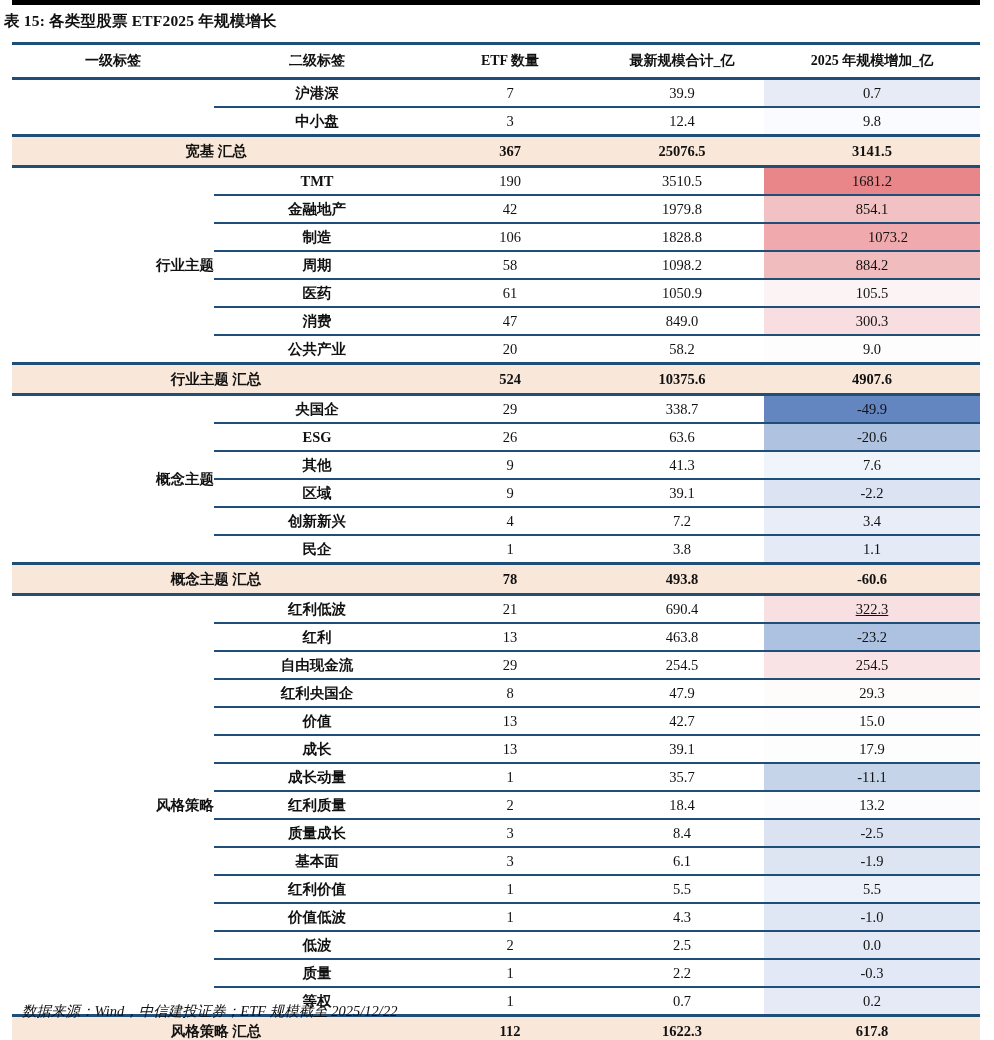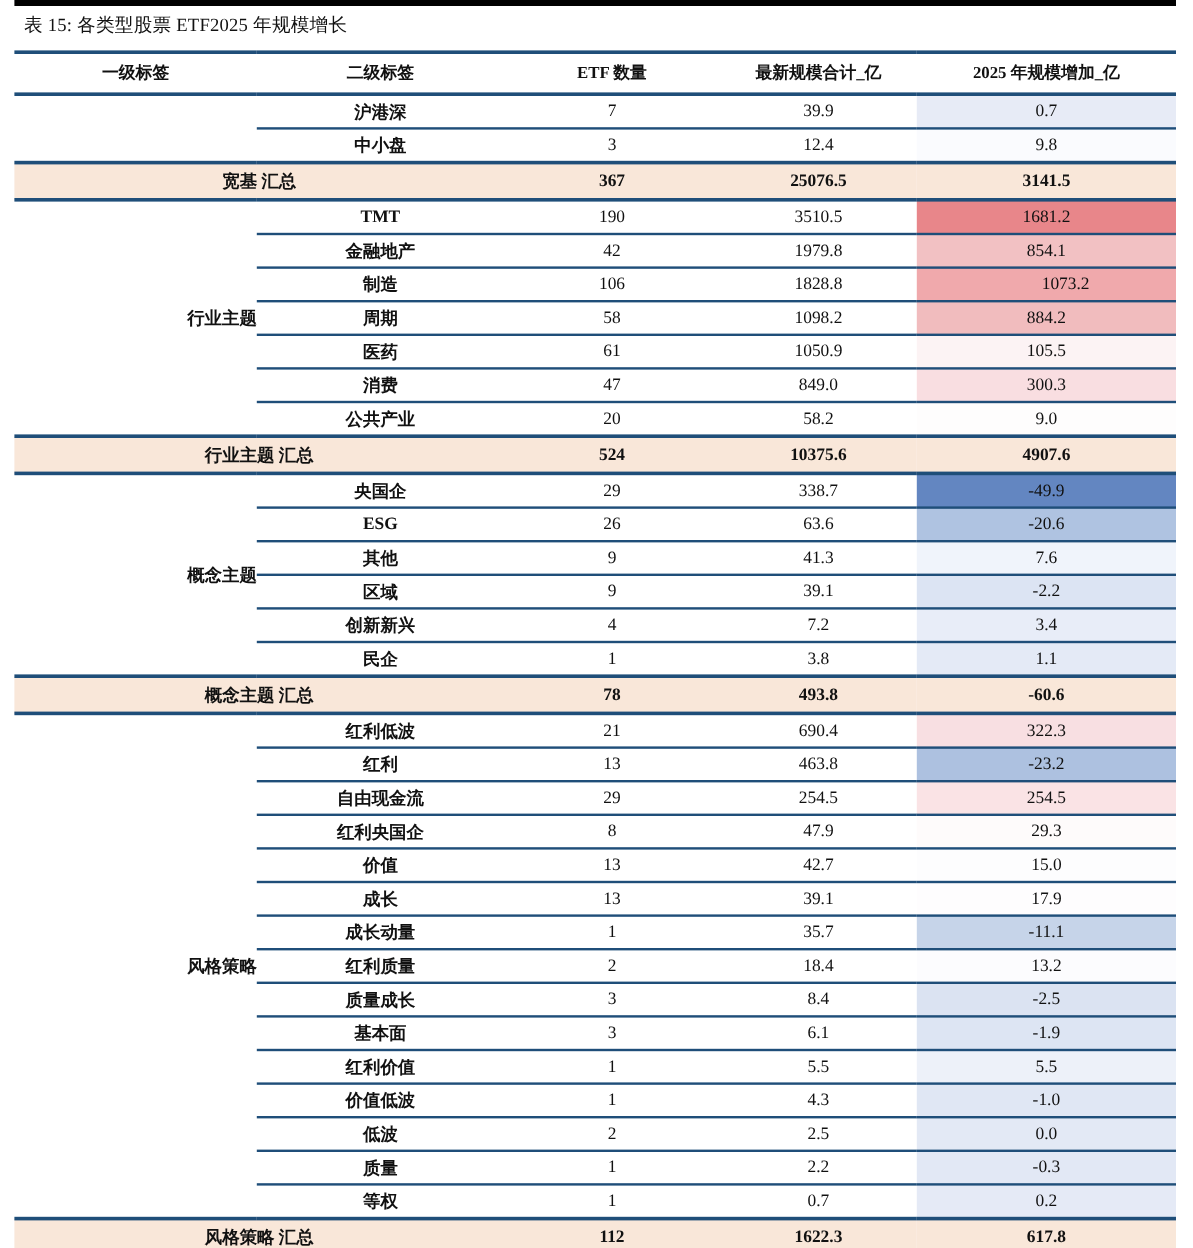--- a/index.html
+++ b/index.html
@@ -1,19 +1,19 @@
 <!DOCTYPE html>
 <html><head>
 <meta charset="utf-8">
 <style>
   html,body{margin:0;padding:0;background:#ffffff;}
   .page{position:relative;width:994px;height:1040px;background:#ffffff;
         font-family:"Liberation Serif","DejaVu Serif",serif;color:#111111;}
   .top-bar{position:absolute;left:12px;top:0;width:968px;height:5px;background:#000000;}
-  .title{position:absolute;left:20px;top:11px;font-size:15.5px;font-weight:normal;
+  .title{position:absolute;left:4px;top:11px;font-size:15.5px;font-weight:bold;
          letter-spacing:0.2px;white-space:nowrap;}
   table.etf{position:absolute;left:12px;top:42px;width:968px;border-collapse:collapse;
             table-layout:fixed;}
   table.etf th{border-top:3px solid #1F4E79;border-bottom:3px solid #1F4E79;
                font-weight:bold;font-size:14px;height:32px;text-align:center;padding:0;}
   table.etf td{text-align:center;font-size:14.5px;height:26px;padding:0;vertical-align:middle;}
   tr.detail td{border-bottom:2px solid #1F4E79;}
   tr.detail td.group{border-bottom:0 solid transparent;border-top:0;text-align:right;}
   td.group,td.lbl{font-weight:bold;font-size:14px;}
   tr.summary td{background:#F9E7D9;border-top:3px solid #1F4E79;border-bottom:3px solid #1F4E79;
@@ -156,21 +156,21 @@
           <td class="sum-label" colspan="2">概念主题 汇总</td>
           <td>78</td>
           <td>493.8</td>
           <td>-60.6</td>
         </tr>
         <tr class="detail">
           <td class="group" rowspan="15">风格策略</td>
           <td class="lbl">红利低波</td>
           <td>21</td>
           <td>690.4</td>
-          <td class="delta" style="background: rgb(248, 223, 226);">322.3</td>
+          <td class="delta" style="background: rgb(248, 223, 226); text-decoration: underline;">322.3</td>
         </tr>
         <tr class="detail">
           <td class="lbl">红利</td>
           <td>13</td>
           <td>463.8</td>
           <td class="delta" style="background: rgb(173, 193, 224);">-23.2</td>
         </tr>
         <tr class="detail">
           <td class="lbl">自由现金流</td>
           <td>29</td>
@@ -251,13 +251,14 @@
         </tr>
         <tr class="summary">
           <td class="sum-label" colspan="2">风格策略 汇总</td>
           <td>112</td>
           <td>1622.3</td>
           <td>617.8</td>
         </tr>
       </tbody>
   </table>
 
+  <div class="footer">数据来源：Wind，中信建投证券；ETF 规模截至 2025/12/22</div>
 </div>
 
 </body></html>

